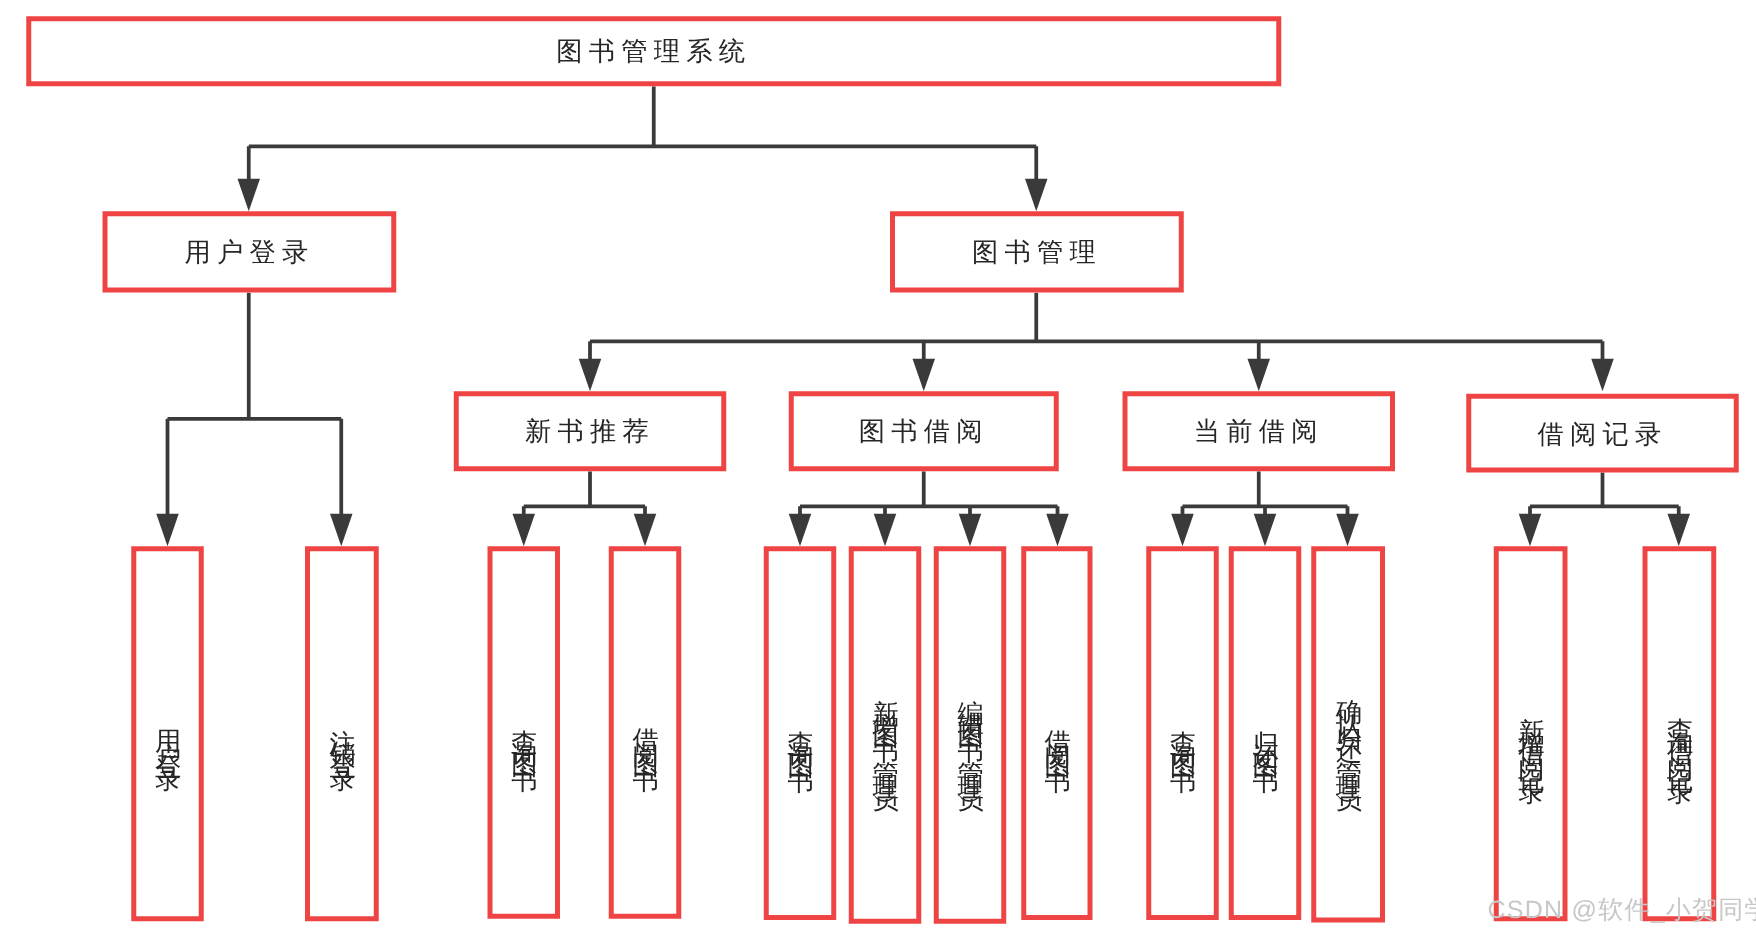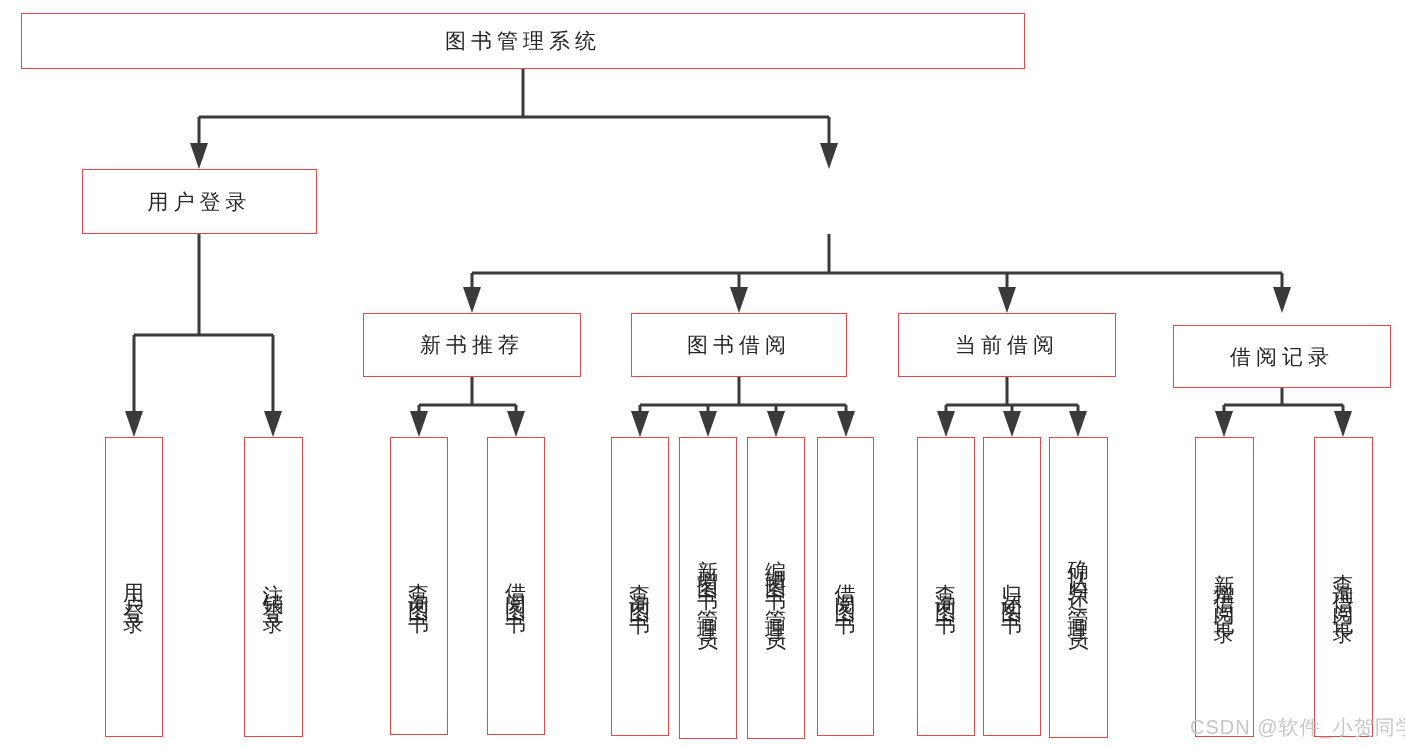--- a/index.html
+++ b/index.html
@@ -14,21 +14,21 @@
   }
   .connectors {
     position: absolute;
     left: 0; top: 0;
     width: 1405px; height: 747px;
     pointer-events: none;
   }
   .box {
     position: absolute;
     box-sizing: border-box;
-    border: 1px solid #ef4444;
+    border: 4px solid #ef4444;
     background: #ffffff;
     display: flex;
     align-items: center;
     justify-content: center;
   }
   .hlabel {
     font-size: 21px;
     letter-spacing: 5px;
     white-space: nowrap;
     color: #262626;
@@ -90,31 +90,34 @@
     </g>
   </svg>
 
   <div class="box" style="left:21px; top:13px; width:1004px; height:56px;">
     <span class="hlabel">图书管理系统</span>
   </div>
 
   <div class="box" style="left:82px; top:169px; width:235px; height:65px;">
     <span class="hlabel">用户登录</span>
   </div>
+  <div class="box" style="left:712px; top:169px; width:235px; height:65px;">
+    <span class="hlabel">图书管理</span>
+  </div>
 
   <div class="box" style="left:363px; top:313px; width:218px; height:64px;">
     <span class="hlabel">新书推荐</span>
   </div>
   <div class="box" style="left:631px; top:313px; width:216px; height:64px;">
     <span class="hlabel">图书借阅</span>
   </div>
   <div class="box" style="left:898px; top:313px; width:218px; height:64px;text-align:right;">
     <span class="hlabel">当前借阅</span>
   </div>
-  <div class="box" style="left:1173px; top:325px; width:218px; height:63px;">
+  <div class="box" style="left:1173px; top:315px; width:218px; height:63px;">
     <span class="hlabel">借阅记录</span>
   </div>
 
   <div class="box" style="left:105px; top:437px; width:58px; height:300px;">
     <span class="vlabel">用户登录</span>
   </div>
   <div class="box" style="left:244px; top:437px; width:59px; height:300px;">
     <span class="vlabel">注销登录</span>
   </div>
 

